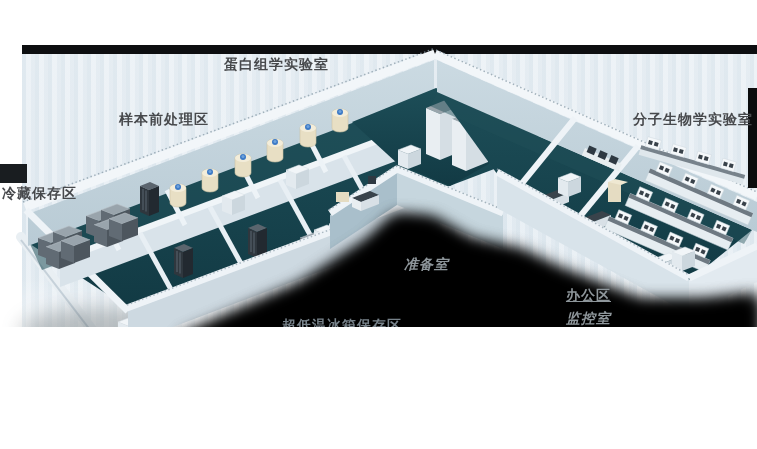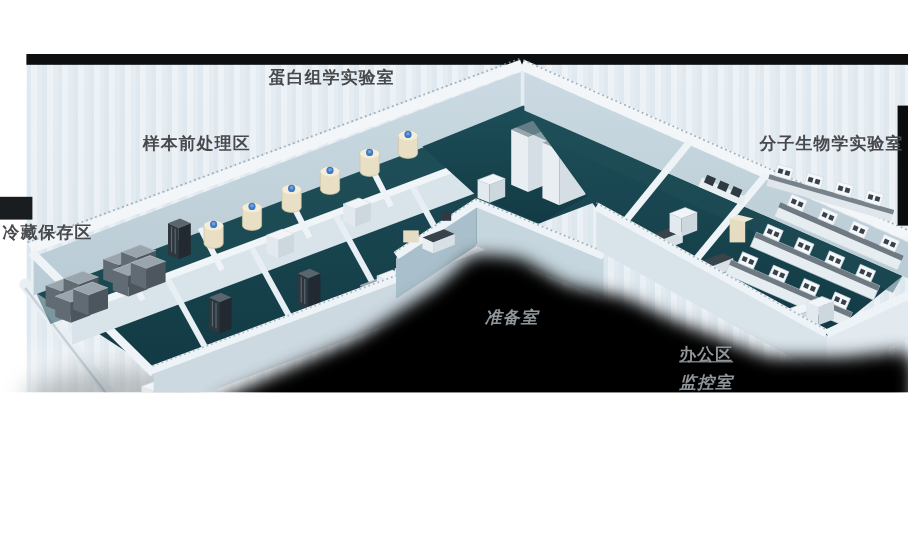--- a/index.html
+++ b/index.html
@@ -283,13 +283,14 @@
 
   <div id="lbl2-shadowbox"></div>
 
   <div id="lbl-0" class="lbl lbl-dark">蛋白组学实验室</div>
   <div id="lbl-1" class="lbl lbl-dark">样本前处理区</div>
   <div id="lbl-2" class="lbl lbl-dark">冷藏保存区</div>
   <div id="lbl-3" class="lbl lbl-dark">分子生物学实验室</div>
   <div id="lbl-5" class="lbl lbl-light">准备室</div>
   <div id="lbl-6" class="lbl lbl-light">办公区</div>
   <div id="lbl-7" class="lbl lbl-light">监控室</div>
+  <div id="lbl-8" class="lbl lbl-dim">超低温冰箱保存区</div>
 </div>
 
 </body></html>

